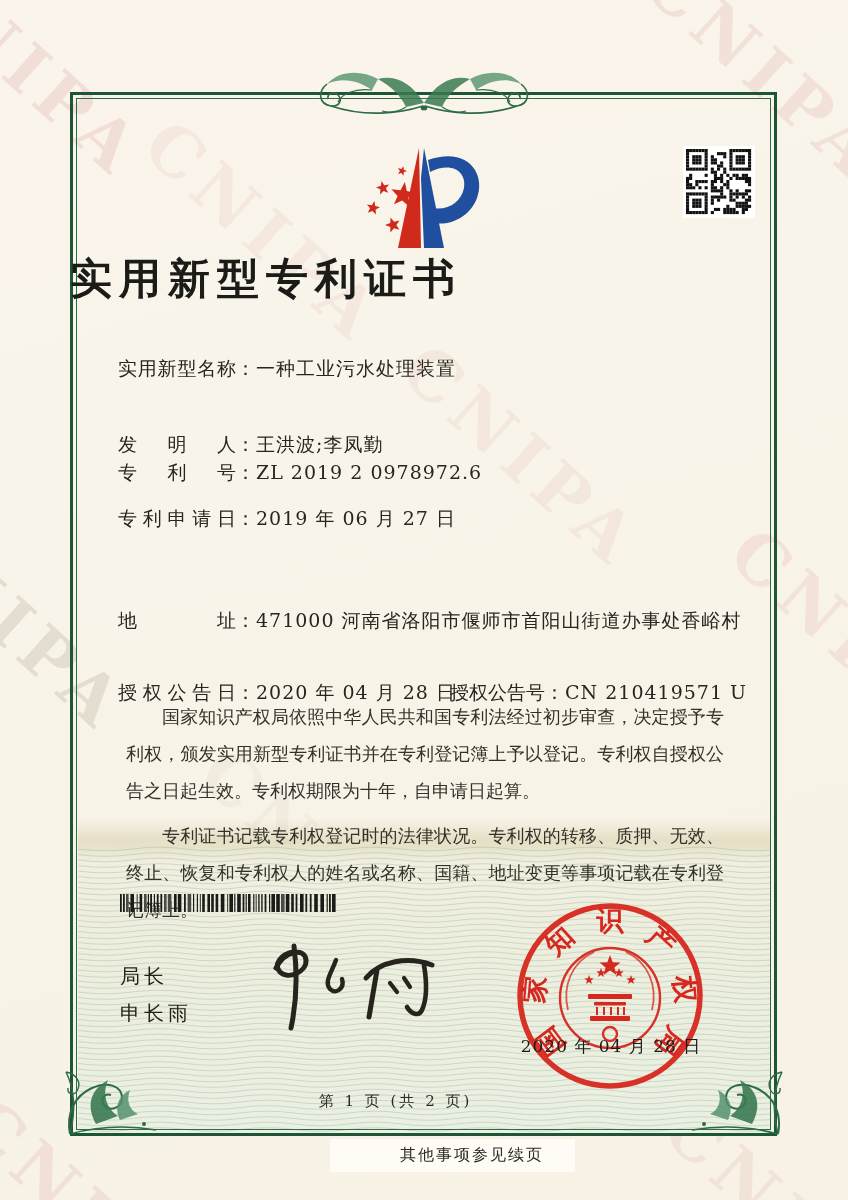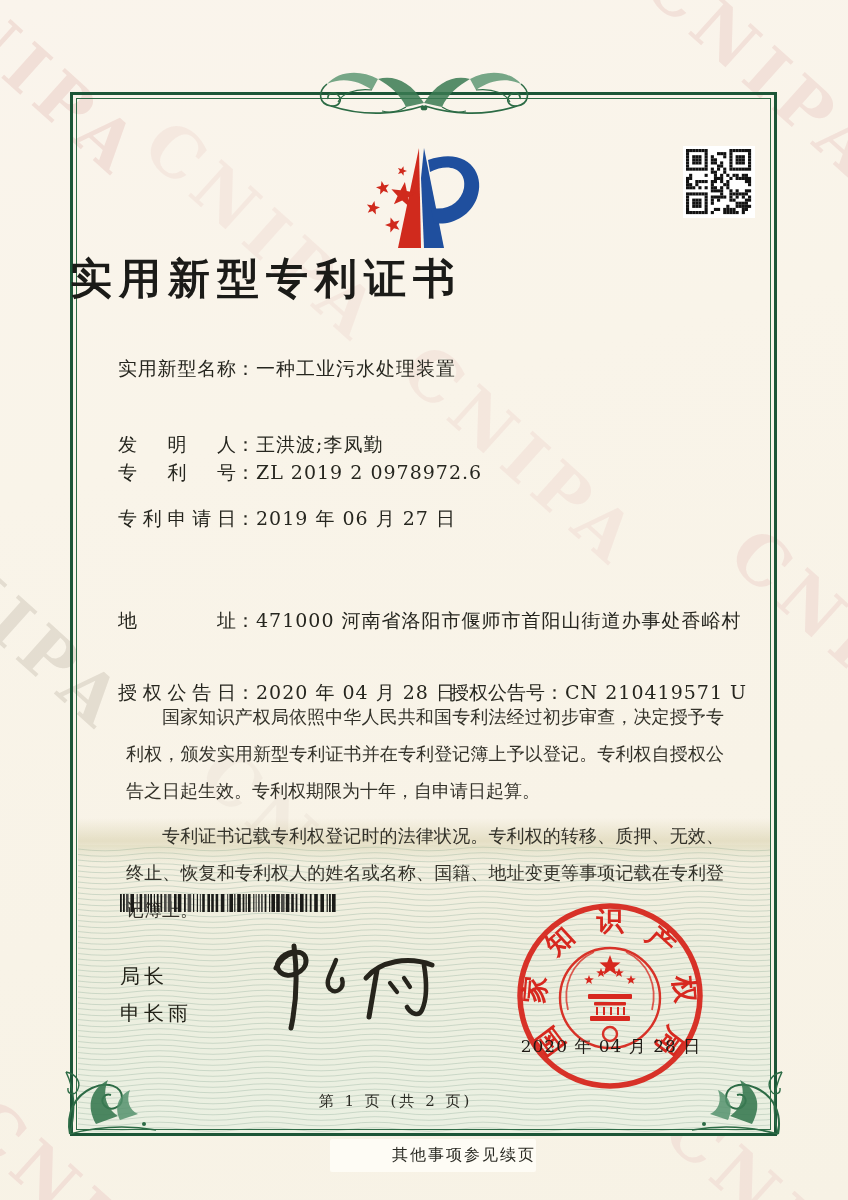--- a/index.html
+++ b/index.html
@@ -40,22 +40,22 @@
     text-indent:2em;color:#33322a;}
   .barcode{position:absolute;left:120px;top:894px;z-index:4;}
   .signer{position:absolute;left:120px;z-index:4;font-size:20px;letter-spacing:4px;color:#222218;}
   .sig{position:absolute;left:232px;top:938px;z-index:4;}
   .seal{position:absolute;left:512px;top:898px;z-index:4;}
   .seal-date{position:absolute;left:520px;top:1035px;width:182px;text-align:center;
     font-size:17px;letter-spacing:1px;color:#1c1914;z-index:5;white-space:nowrap;}
   .page-info{position:absolute;left:70px;top:1092px;width:651px;text-align:center;
     font-size:15px;letter-spacing:3px;z-index:4;color:#2b2b24;}
   .foot-note{position:absolute;left:330px;top:1139px;width:206px;height:33px;z-index:4;
-    background:#fefcf5;border-radius:2px;display:flex;align-items:center;justify-content:flex-end;
-    font-size:16px;letter-spacing:2px;color:#2b2b24;}
+    background:#fefcf5;border-radius:2px;display:flex;align-items:center;justify-content:center;
+    font-size:16px;letter-spacing:2px;color:#2b2b24;padding-left:39px;}
 </style>
 </head>
 <body>
 
 <div class="page">
 
   <div class="wm-layer" id="wmLayer">
       <div class="wm" style="left: -58px; top: -62px; font-size: 68px; color: rgb(241, 221, 213); opacity: 0.9;">CNIPA</div>
       <div class="wm" style="left: 682px; top: -58px; font-size: 68px; color: rgb(241, 221, 213); opacity: 0.8;">CNIPA</div>
       <div class="wm" style="left: 182px; top: 104px; font-size: 68px; color: rgb(241, 221, 213); opacity: 0.5;">CNIPA</div>

